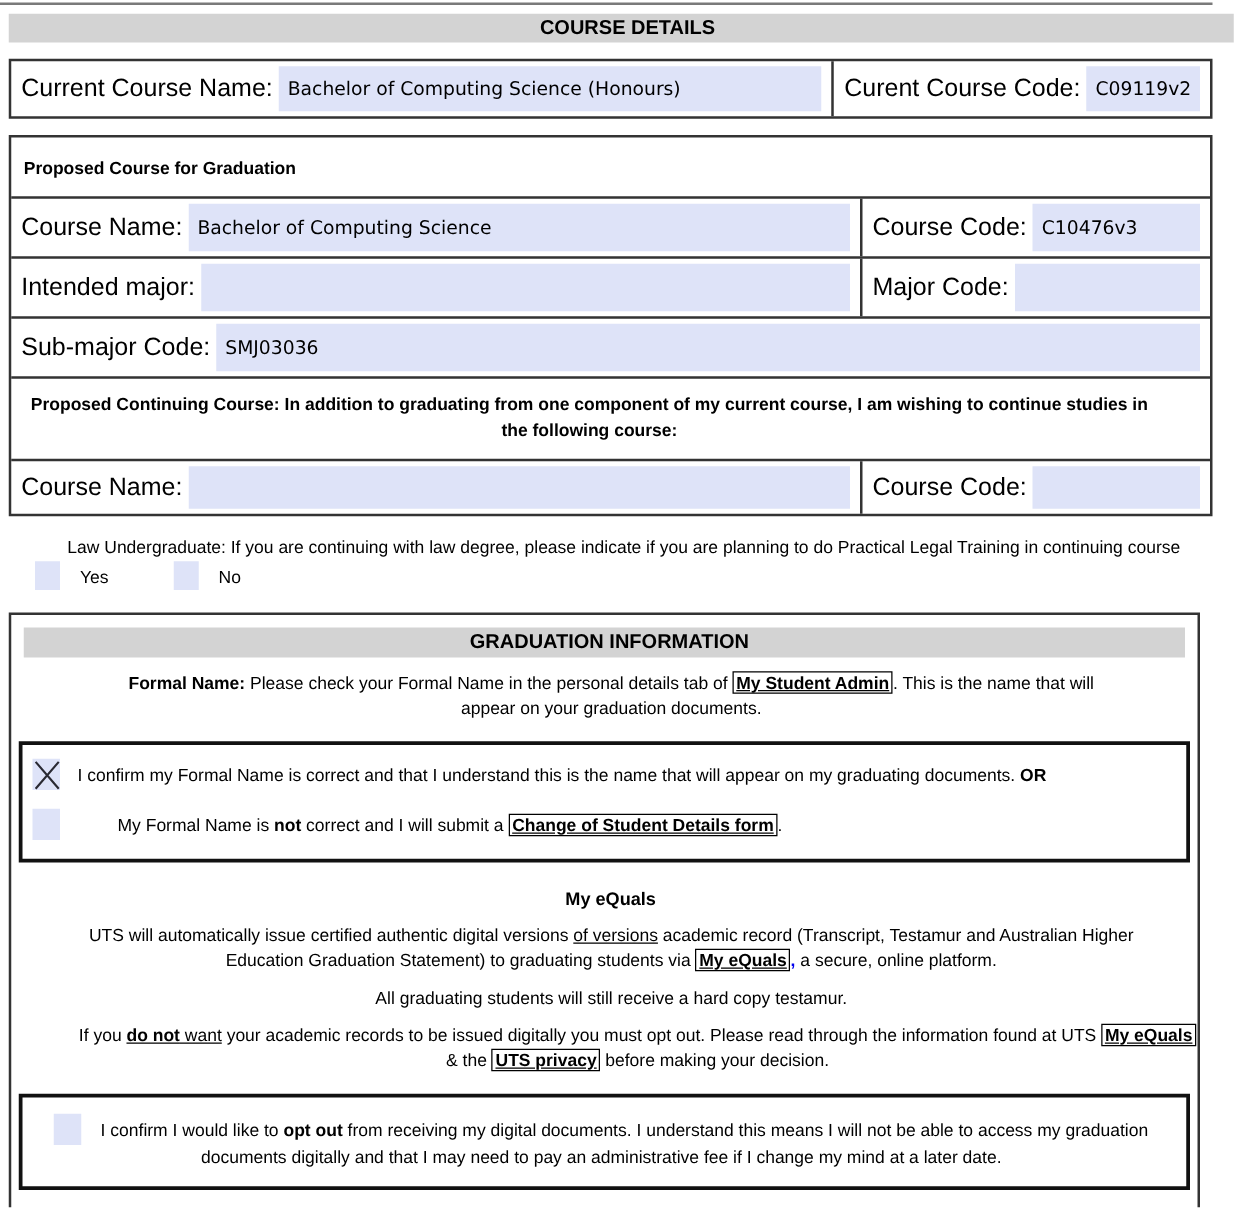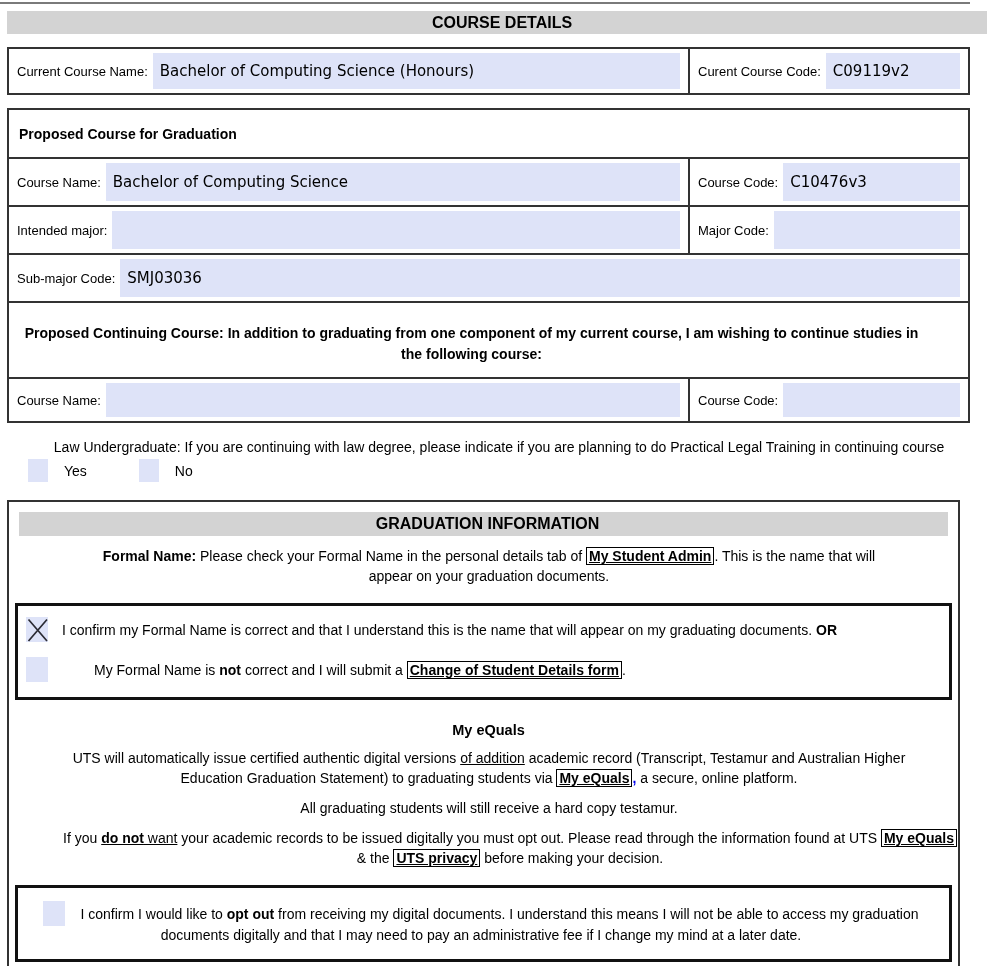--- a/index.html
+++ b/index.html
@@ -8,31 +8,31 @@
   .top-rule{width:970px;border-top:2px solid #7a7a7a;height:0;margin-top:2px;}
   .section-bar{background:#d3d3d3;font-weight:bold;font-size:16px;
                height:23px;line-height:23px;padding-left:10px;}
   .cd-bar{margin:7px 6px 0 7px;}
   .tbl{margin:13px 23px 0 7px;border:2px solid #333;}
   .row{display:flex;border-top:2px solid #333;}
   .row:first-child{border-top:none;}
   .cell{display:flex;align-items:center;box-sizing:border-box;padding:0 8px;}
   .left-col{width:681px;border-right:2px solid #333;}
   .right-col{flex:1;}
-  .lbl{font-size:13px;white-space:nowrap;margin-right:5px;}
+  .lbl{font-size:20px;white-space:nowrap;margin-right:5px;}
   .field{background:#dee3f8;font-family:"DejaVu Sans",sans-serif;font-size:15px;
          display:flex;align-items:center;align-self:stretch;margin:4px 0;
          padding:0 7px;min-height:30px;}
   .fill{flex:1;}
   .minh44{min-height:44px;}
   .minh46{min-height:46px;}
   .minh42{min-height:42px;}
   .hdr-row{min-height:47px;align-items:center;display:flex;padding-left:10px;}
   .hdr-row .b{font-size:14px;}
-  .cont-row{padding:20px 10px 12px 10px;font-weight:bold;font-size:14px;line-height:21px;}
+  .cont-row{padding:10px 10px 12px 10px;font-weight:bold;font-size:14px;line-height:21px;}
   .cont-row div{width:905px;}
   .law-note{margin:16px 0 0 5px;font-size:14px;}
   .yesno{display:flex;align-items:center;margin:4px 0 0 28px;font-size:14px;}
   .chk{width:22px;height:25px;background:#dee3f8;flex:none;position:relative;}
   .chk-sm{width:20px;height:23px;background:#dee3f8;flex:none;}
   .yn-lbl{margin:0 0 0 16px;}
   .yn-gap{margin-left:52px;}
   .grad-box{margin:18px 33px 0 7px;border:2px solid #333;padding-bottom:27px;}
   .gi-bar{margin:10px 10px 0 10px;height:24px;line-height:24px;padding-left:8px;}
   .para{margin:10px 0 0 10px;font-size:14px;line-height:20px;width:940px;}
@@ -149,21 +149,21 @@
         <span class="gap14"><span>I confirm my Formal Name is correct and that I understand this is the name that will appear on my graduating documents. </span><span class="b">OR</span></span>
       </div>
       <div class="chk-row second">
         <span class="chk"></span>
         <span class="gap46"><span>My Formal Name is </span><span class="b">not</span><span> correct and I will submit a </span><span class="linkbox">Change of Student Details form</span><span>.</span></span>
       </div>
     </div>
 
     <p class="h-myequals">My eQuals</p>
 
-    <p class="para"><span>UTS will automatically issue certified authentic digital versions </span><span class="u">of addition</span><span> academic record (Transcript, Testamur and Australian Higher</span><br><span>Education Graduation Statement) to graduating students via </span><span class="linkbox">My eQuals</span><span class="bluecomma">,</span><span> a secure, online platform.</span></p>
+    <p class="para"><span>UTS will automatically issue certified authentic digital versions </span><span class="u">of versions</span><span> academic record (Transcript, Testamur and Australian Higher</span><br><span>Education Graduation Statement) to graduating students via </span><span class="linkbox">My eQuals</span><span class="bluecomma">,</span><span> a secure, online platform.</span></p>
 
     <p class="para">All graduating students will still receive a hard copy testamur.</p>
 
     <p class="para para-wide"><span>If you </span><span class="b u">do not</span><span class="u"> want</span><span> your academic records to be issued digitally you must opt out. Please read through the information found at UTS </span><span class="linkbox">My eQuals</span><br><span>&amp; the </span><span class="linkbox">UTS privacy</span><span> before making your decision.</span></p>
 
     <div class="inner-box optbox">
       <span class="chk"></span><span>I confirm I would like to </span><span class="b">opt out</span><span> from receiving my digital documents. I understand this means I will not be able to access my graduation documents digitally and that I may need to pay an administrative fee if I change my mind at a later date.</span>
     </div>
 
   </div>

